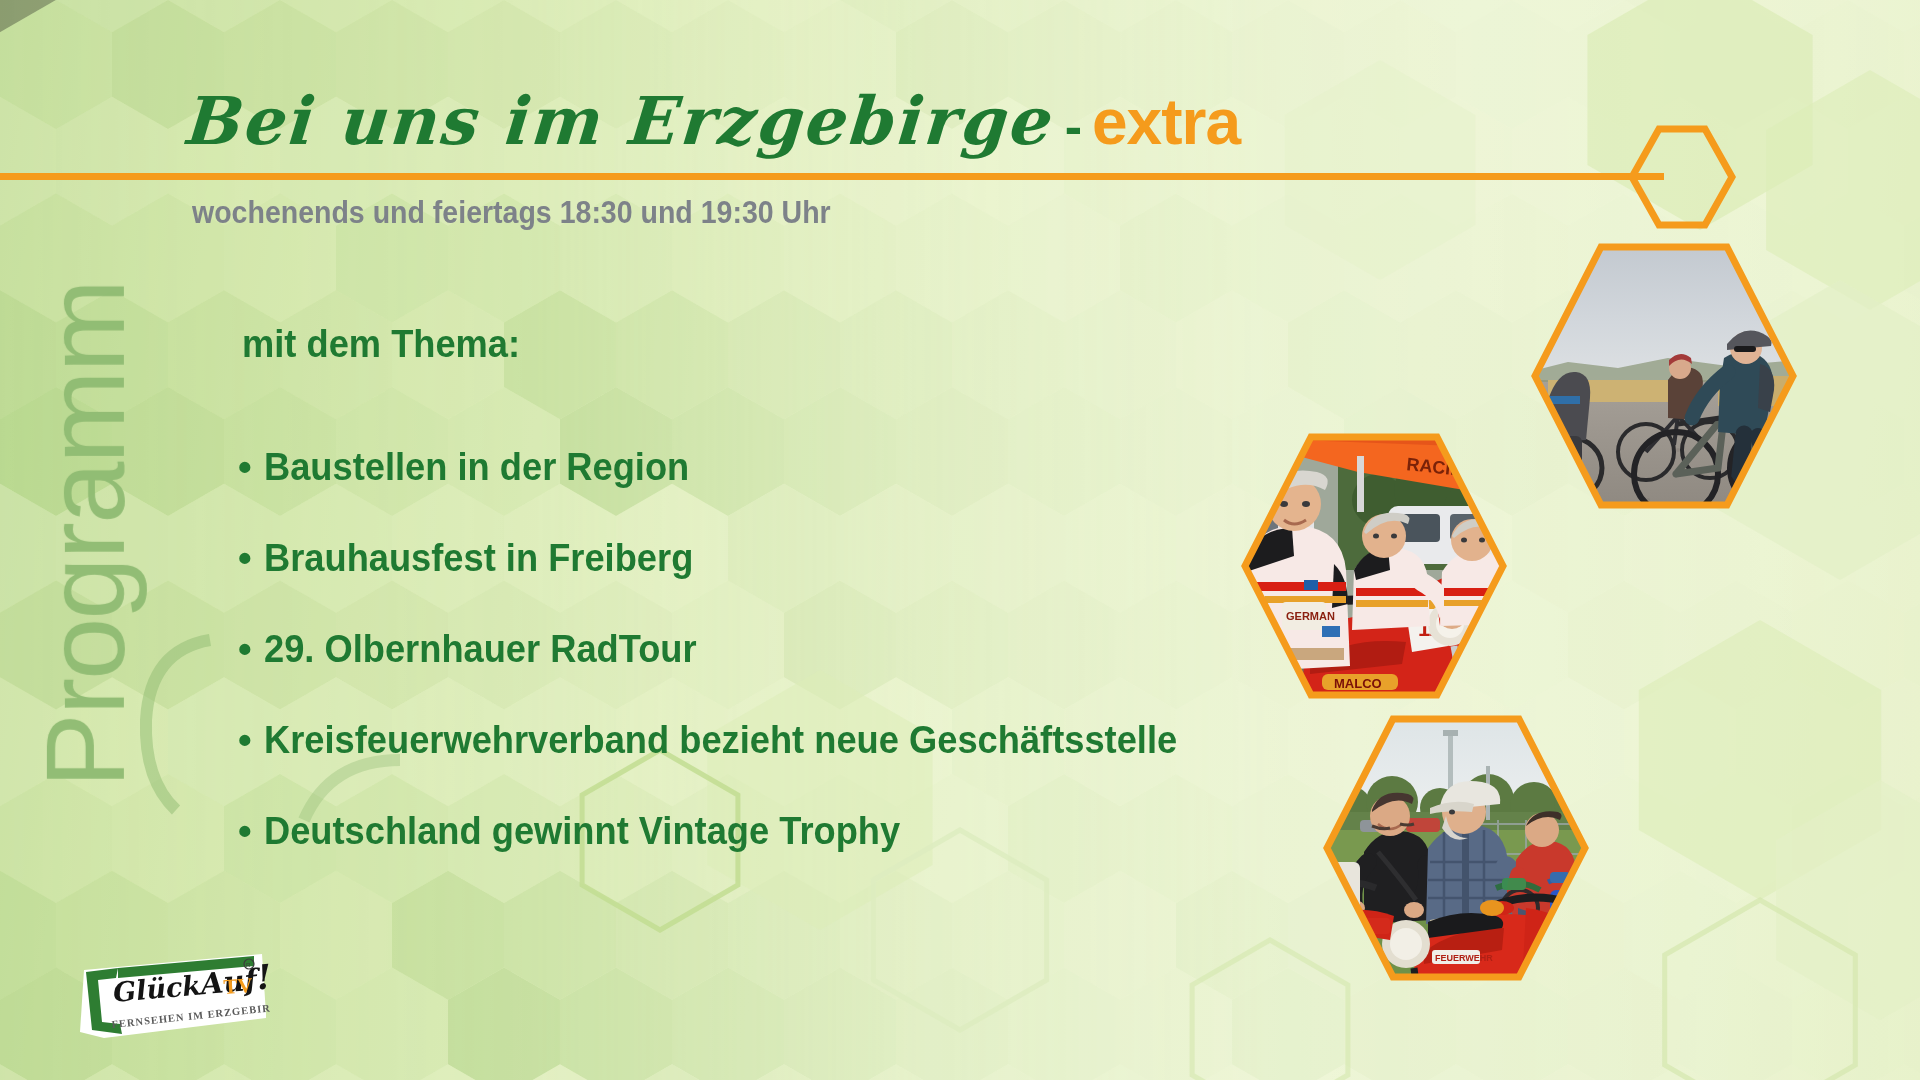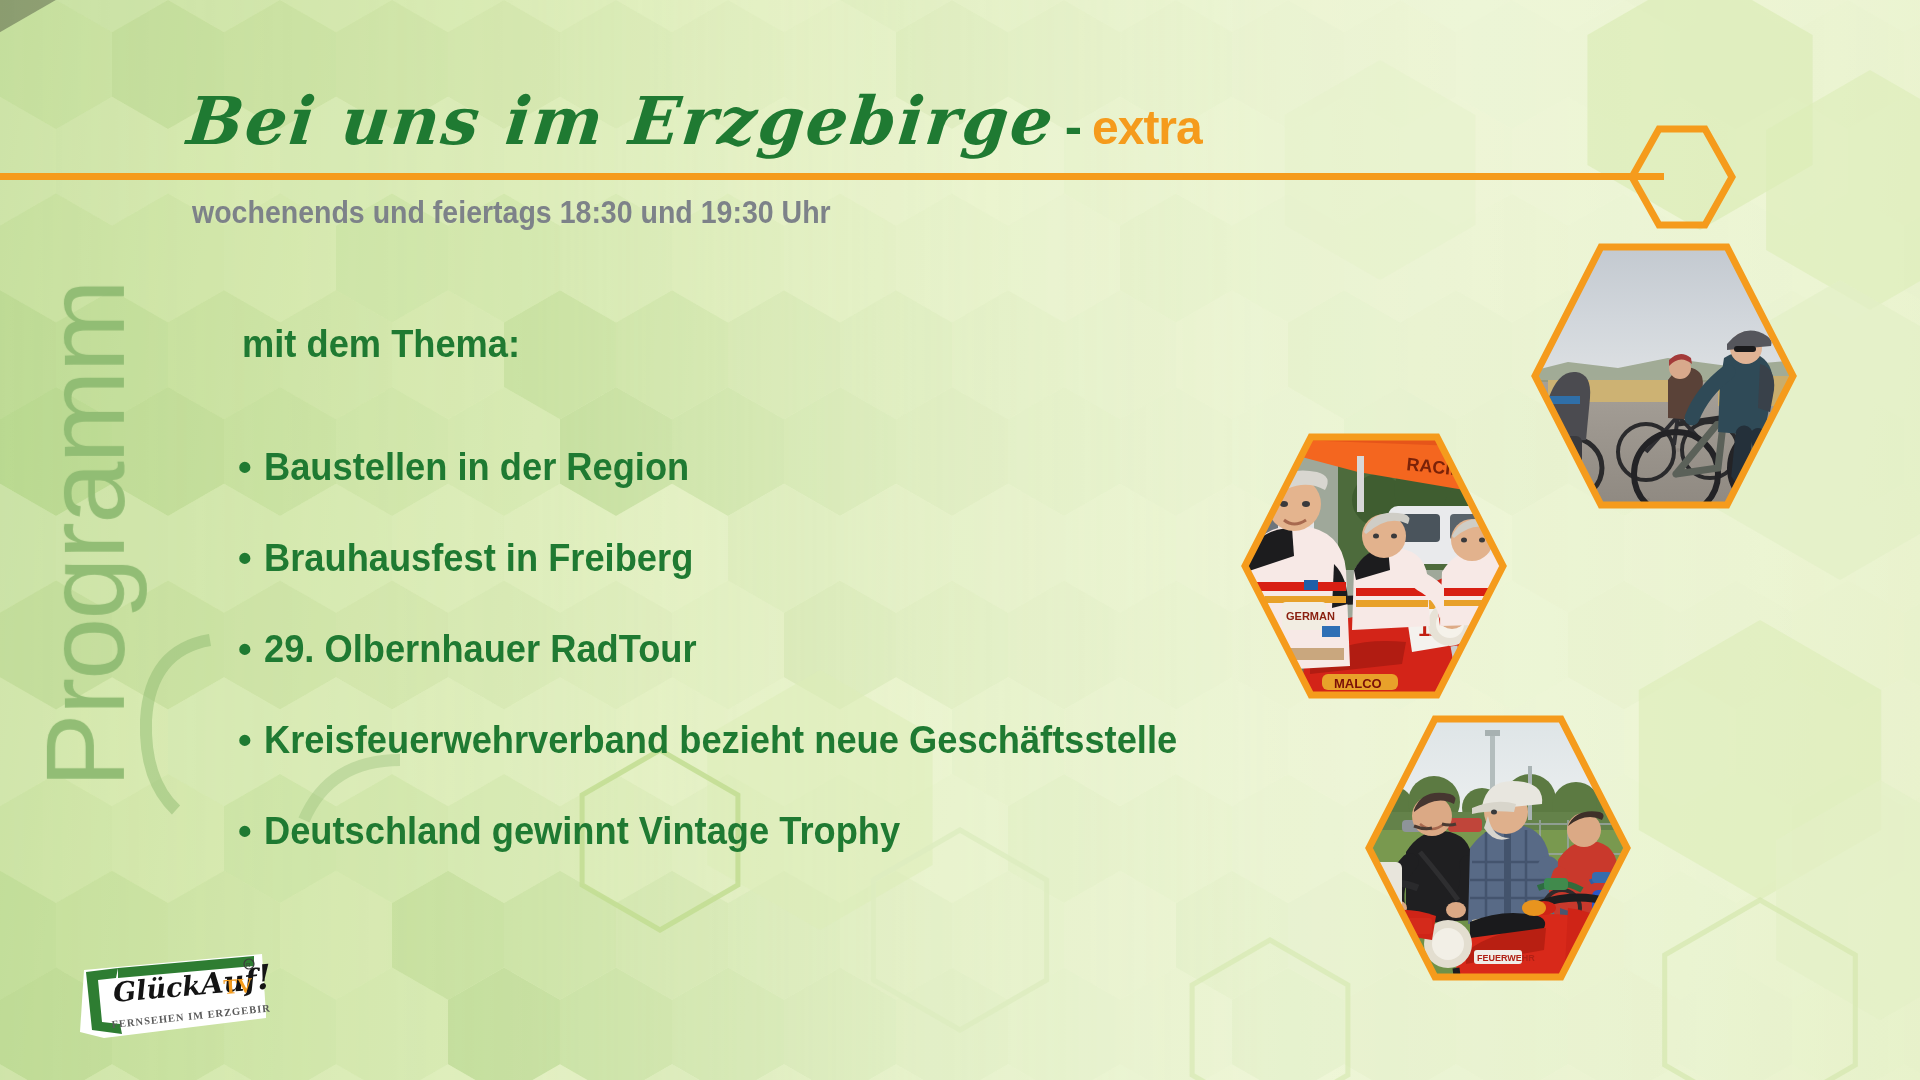--- a/index.html
+++ b/index.html
@@ -52,21 +52,21 @@
     display:inline-block;
     vertical-align:baseline;
   }
   #headline .dash{
     font-family:"Liberation Sans", sans-serif;
     font-weight:bold; font-size:52px; color:#1f7a32;
     display:inline-block; padding:0 10px; vertical-align:baseline;
   }
   #headline .extra{
     font-family:"Liberation Sans", sans-serif;
-    font-weight:bold; font-size:48px; color:#f59b1c;
+    font-weight:bold; font-size:64px; color:#f59b1c;
     letter-spacing:-1px;
     display:inline-block; vertical-align:baseline;
   }
 
   
   #subtitle{
     position:absolute; left:192px; top:195px; z-index:8;
     font-family:"Liberation Sans", sans-serif;
     font-weight:bold; font-size:31px; color:#7d8289;
     letter-spacing:0px; white-space:nowrap;
@@ -656,21 +656,21 @@
           <circle cx="234" cy="110" r="21" fill="#e2b28d"></circle>
           <path d="M214,106 q10,-22 40,-16 q6,2 2,10 q-20,-10 -40,8 Z" fill="#cfcdc6"></path>
           <ellipse cx="226" cy="110" rx="3" ry="2.5" fill="#3a3a3c"></ellipse>
           <ellipse cx="244" cy="110" rx="3" ry="2.5" fill="#3a3a3c"></ellipse>
         </g>
       </g>
       <polygon points="73,7 199,7 265,136 199,265 73,265 7,136" fill="none" stroke="#f59b1c" stroke-width="7"></polygon>
     </svg>
   </div>
 
-  <div class="hexphoto" style="left:1362px; top:712px;">
+  <div class="hexphoto" style="left:1320px; top:712px;">
     <svg width="272" height="272" viewBox="0 0 272 272" xmlns="http://www.w3.org/2000/svg">
       <defs>
         <clipPath id="hexclip3">
           <polygon points="73,7 199,7 265,136 199,265 73,265 7,136"></polygon>
         </clipPath>
         <linearGradient id="sky3" x1="0" y1="0" x2="0" y2="1">
           <stop offset="0%" stop-color="#dde4e6"></stop>
           <stop offset="100%" stop-color="#eceff0"></stop>
         </linearGradient>
       </defs>

